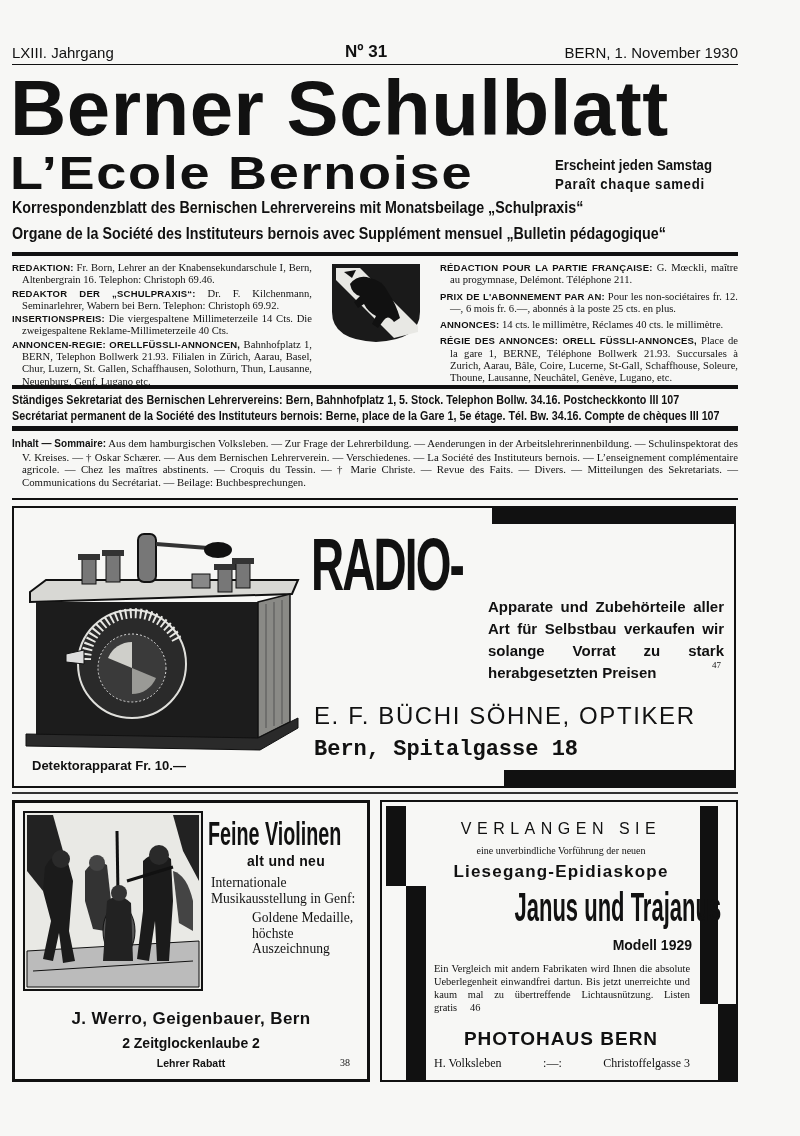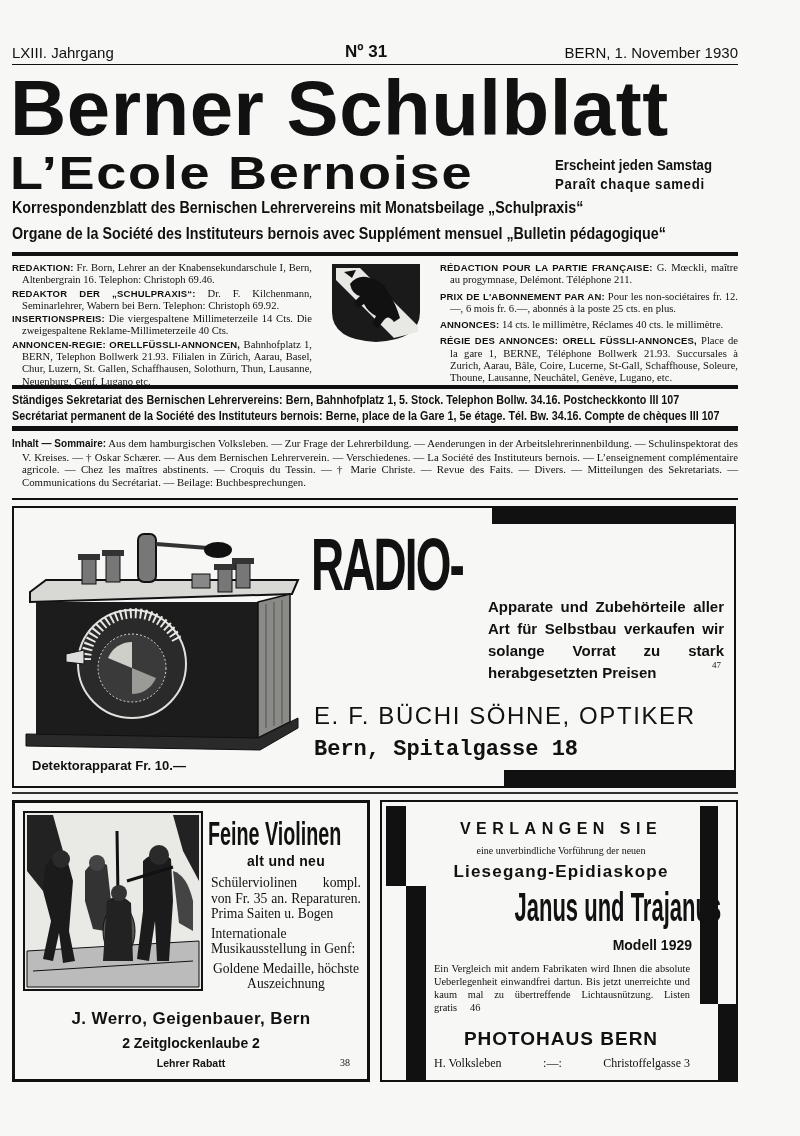--- a/index.html
+++ b/index.html
@@ -50,30 +50,30 @@
   #radio-caption { left:10px; top:250px; font-size:13px; font-weight:bold; font-family:"Liberation Sans", sans-serif;padding-left:8px; }
   #radio-illustration { left:8px; top:14px; width:280px; height:232px; }
 
   
   #violin-ad { left:12px; top:800px; width:358px; height:282px; border:3px solid #111; box-sizing:border-box; }
   #violin-picture { left:8px; top:8px; width:180px; height:180px; }
   #violin-title { left:193px; top:12px; font-size:34px; font-weight:bold; white-space:nowrap; transform:scaleX(0.58); transform-origin:left; line-height:36px; font-family:"Liberation Sans", sans-serif; }
   #violin-sub { left:196px; top:50px; width:150px; text-align:center; font-size:14px; font-weight:900; font-family:"Liberation Sans", sans-serif; letter-spacing:0.3px; }
   #violin-body { left:196px; top:72px; width:150px; font-size:13.6px; line-height:15.5px; text-align:justify; }
   #violin-body p { margin:0 0 4px 0; }
-  #violin-body .ctr { text-align:center; }
+  #violin-body .ctr { text-align:left;margin-left:41px; }
   #violin-firm { left:10px; top:206px; width:332px; text-align:center; font-size:17px; font-weight:900; white-space:nowrap; font-family:"Liberation Sans", sans-serif; letter-spacing:0.4px; }
   #violin-addr { left:10px; top:232px; width:332px; text-align:center; font-size:14px; font-weight:bold; font-family:"Liberation Sans", sans-serif; }
   #violin-discount { left:10px; top:254px; width:332px; text-align:center; font-size:10.5px; font-weight:bold; font-family:"Liberation Sans", sans-serif; }
   #violin-num { left:325px; top:254px; font-size:10px; }
 
   
   #photo-ad { left:380px; top:800px; width:358px; height:282px; border:2px solid #111; box-sizing:border-box; }
   .blk { background:#111; position:absolute; }
-  #photo-head { left:48px; top:18px; width:262px; text-align:center; font-size:16px; letter-spacing:5.5px; font-weight:bold; font-family:"Liberation Sans", sans-serif; }
+  #photo-head { left:48px; top:18px; width:262px; text-align:center; font-size:16px; letter-spacing:5.5px; font-weight:normal; font-family:"Liberation Sans", sans-serif; }
   #photo-line2 { left:48px; top:43px; width:262px; text-align:center; font-size:10px; }
   #photo-product { left:48px; top:60px; width:262px; text-align:center; font-size:17px; font-weight:bold; letter-spacing:1.2px; font-family:"Liberation Sans", sans-serif; }
   #photo-model-name { left:48px; top:84px; width:262px; text-align:center; font-size:40px; font-weight:bold; white-space:nowrap; line-height:42px; font-family:"Liberation Sans", sans-serif; }
   #photo-model-name span { display:inline-block; transform:scaleX(0.55); }
   #photo-year { left:48px; top:135px; width:262px; text-align:right; font-size:14px; font-weight:bold; font-family:"Liberation Sans", sans-serif; }
   #photo-body { left:52px; top:160px; width:256px; font-size:10.4px; line-height:13px; text-align:justify; }
   #photo-firm { left:48px; top:226px; width:262px; text-align:center; font-size:19px; font-weight:bold; letter-spacing:1px; font-family:"Liberation Sans", sans-serif; }
   #photo-addr { left:52px; top:254px; width:256px; font-size:12px; display:flex; justify-content:space-between; }
 </style>
 </head>
@@ -195,21 +195,20 @@
     <path d="M84 90 Q96 80 108 92 L110 150 L80 150 Z" fill="#222"></path>
     <circle cx="96" cy="82" r="8" fill="#333"></circle>
     <path d="M120 50 Q134 36 148 48 L150 90 L146 150 L134 150 L132 110 L126 150 L114 148 L120 100 Z" fill="#1b1b1b"></path>
     <circle cx="136" cy="44" r="10" fill="#2a2a2a"></circle>
     <line x1="104" y1="70" x2="150" y2="56" stroke="#111" stroke-width="3"></line>
     <path d="M150 60 Q164 64 170 90 L170 120 L156 112 Z" fill="#444"></path>
   </svg>
   <div id="violin-title" class="abs">Feine Violinen</div>
   <div id="violin-sub" class="abs">alt und neu</div>
   <div id="violin-body" class="abs serif">
-    <p>Schülerviolinen kompl. von Fr. 35 an. Reparaturen. Prima Saiten u. Bogen</p>
     <p>Internationale Musikausstellung in Genf:</p>
     <p class="ctr">Goldene Medaille, höchste Auszeichnung</p>
   </div>
   <div id="violin-firm" class="abs">J. Werro, Geigenbauer, Bern</div>
   <div id="violin-addr" class="abs">2 Zeitglockenlaube 2</div>
   <div id="violin-discount" class="abs">Lehrer Rabatt</div>
   <div id="violin-num" class="abs serif">38</div>
 </div>
 
 <div id="photo-ad" class="abs">

